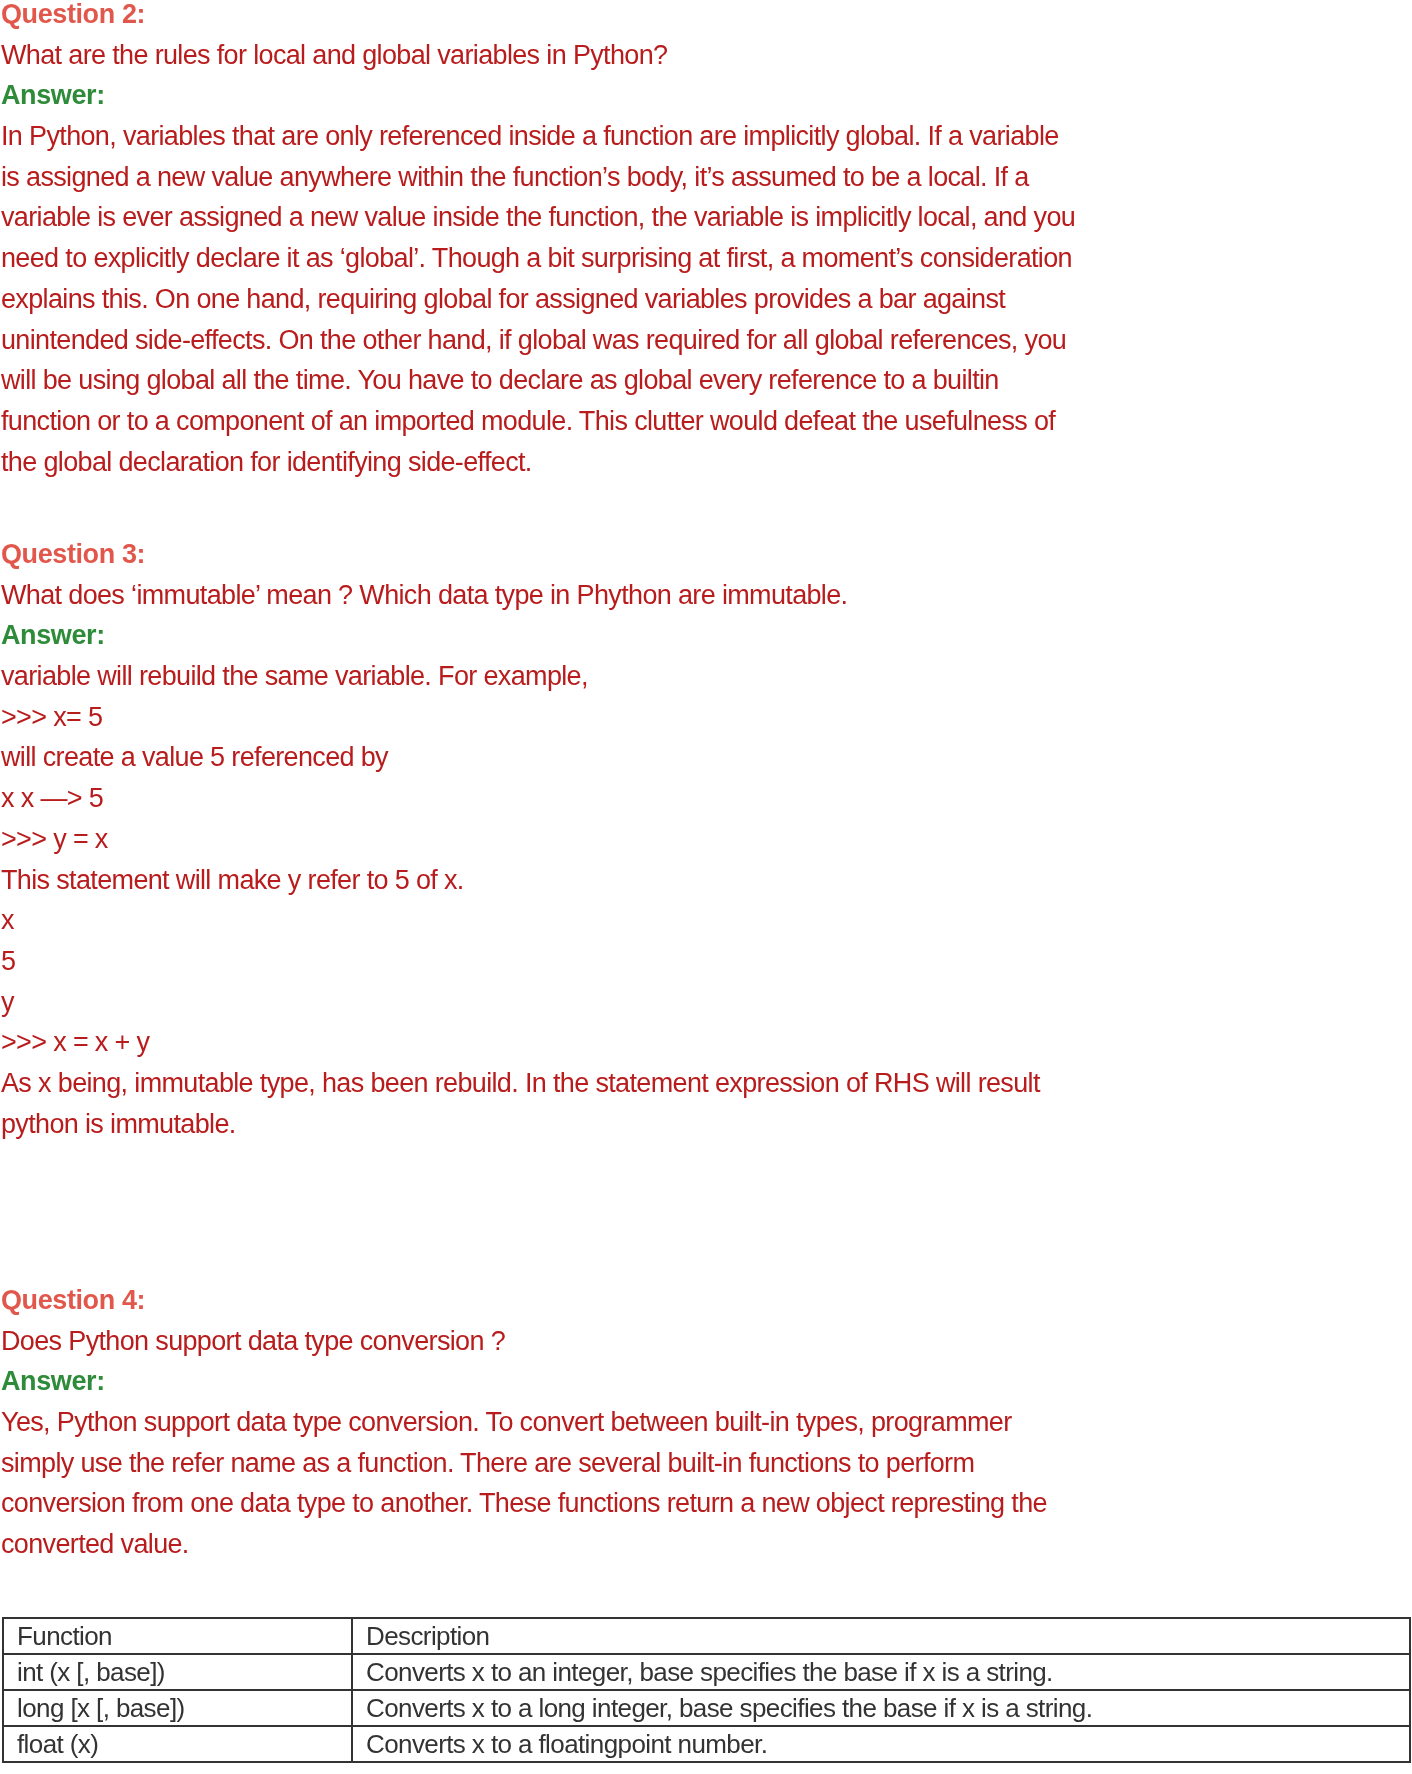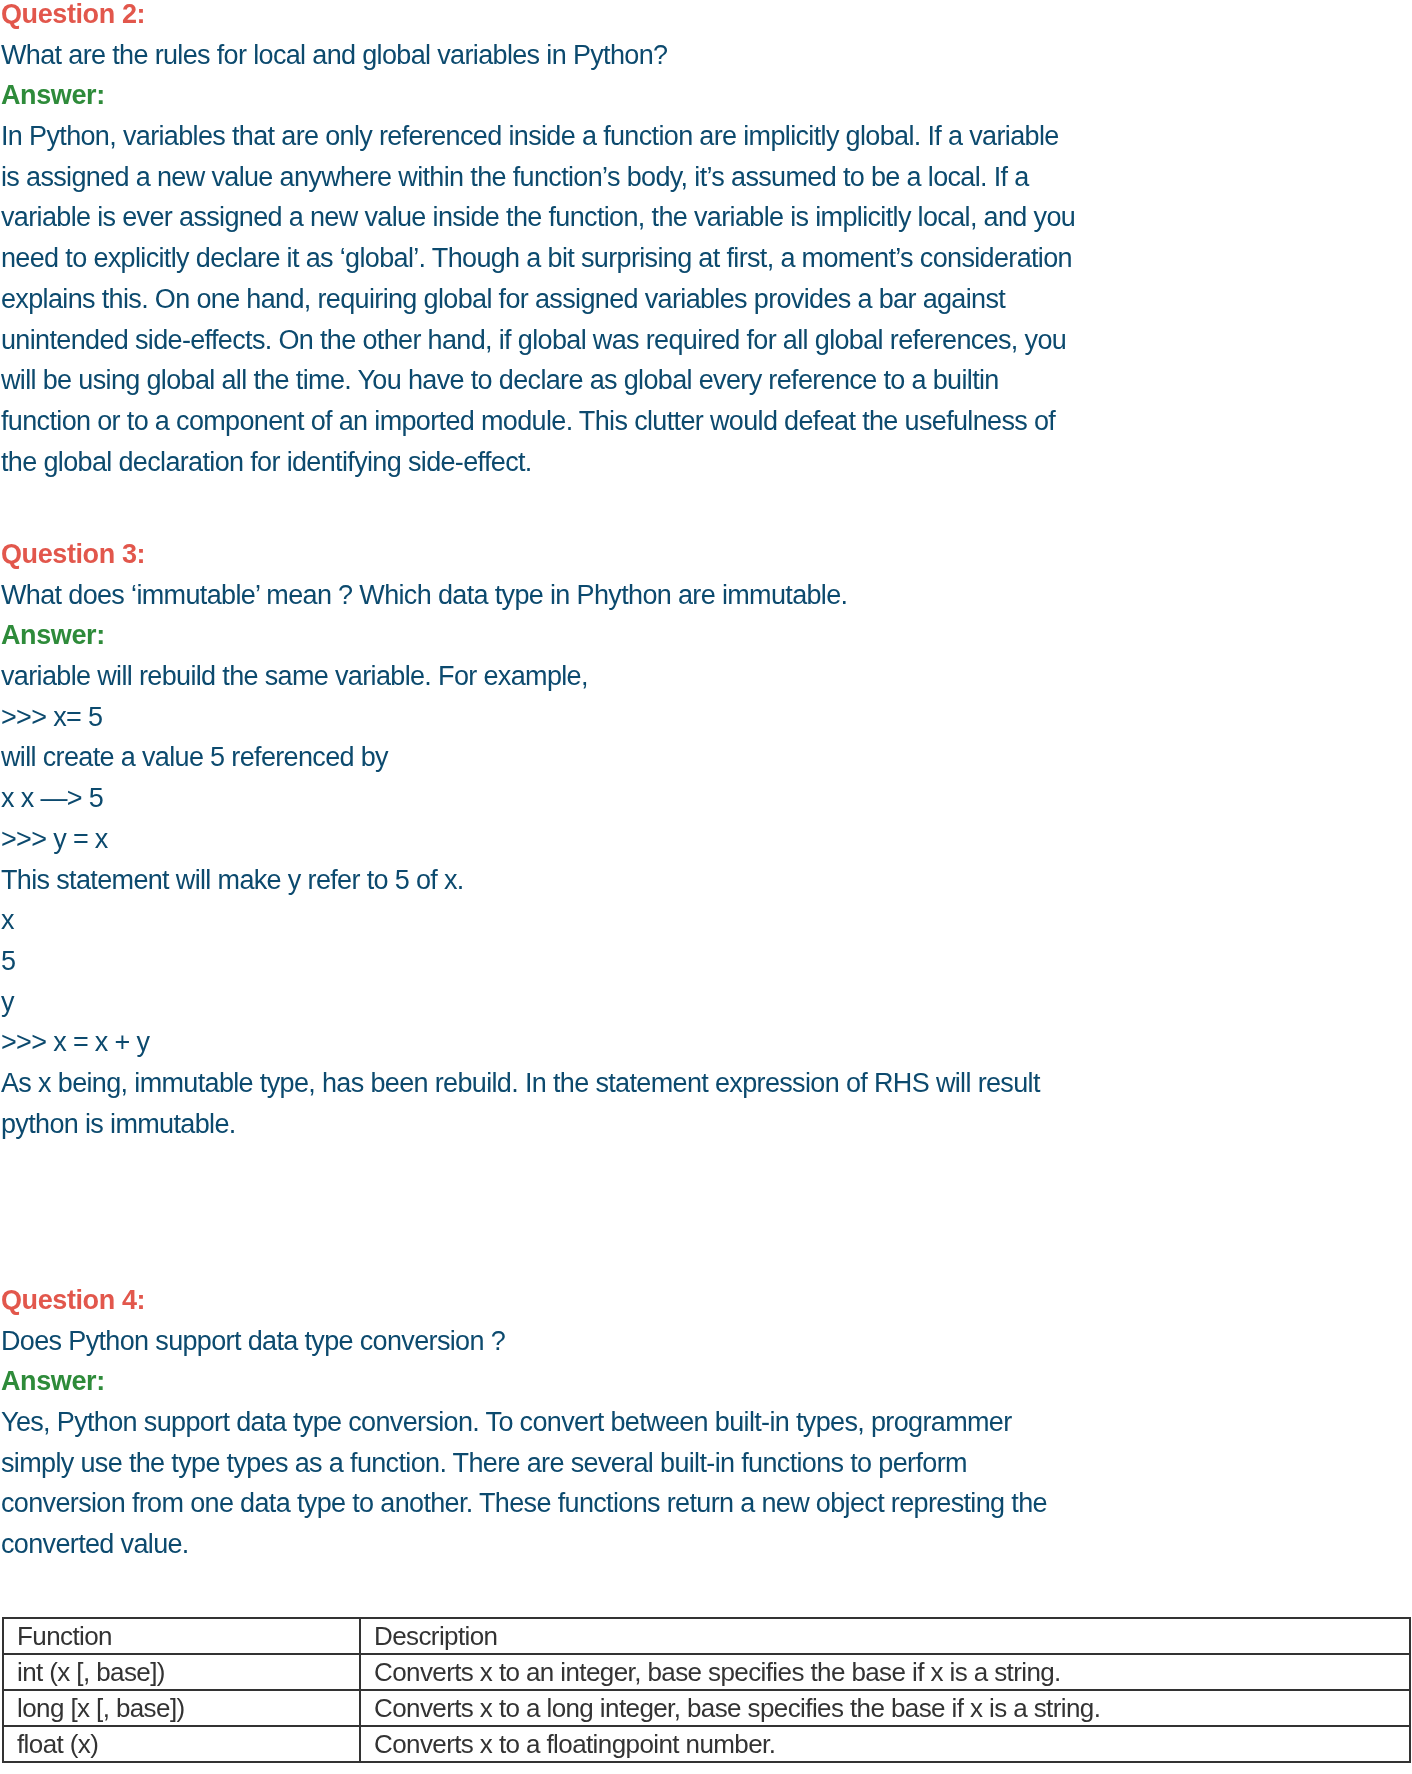--- a/index.html
+++ b/index.html
@@ -11,31 +11,31 @@
   .section {
     position: absolute; left: 1px; right: 0;
   }
   .line {
     height: 40.7px; line-height: 40.7px;
     font-size: 27px; letter-spacing: -0.65px;
     white-space: nowrap;
   }
   .q-heading { color: #e2574c; font-weight: bold; letter-spacing: -0.4px; }
   .a-heading { color: #2e8b3a; font-weight: bold; letter-spacing: -0.4px; }
-  .question-text, .body-line { color: #0c4a6e; }
+  .question-text, .body-line { color: #b91c1c; }
 
   table.conv {
     position: absolute; left: 2px; top: 1617px;
     width: 1409px; border-collapse: collapse;
     font-family: "Liberation Sans", sans-serif;
     font-size: 26px; letter-spacing: -0.6px; color: #333;
   }
   table.conv td {
     border: 2.5px solid #333;
-    height: 34px; padding: 0 8px 0 13px;
+    height: 34px; padding: 0 0 0 13px;
     line-height: 34px; white-space: nowrap;
     vertical-align: middle;
   }
   table.conv td.fn { width: 334px; }
 </style>
 </head>
 <body>
 
 <div class="section" style="top:-6px;">
   <div class="line q-heading">Question 2:</div>
@@ -68,21 +68,21 @@
   <div class="line body-line">&gt;&gt;&gt; x = x + y</div>
   <div class="line body-line">As x being, immutable type, has been rebuild. In the statement expression of RHS will result</div>
   <div class="line body-line">python is immutable.</div>
 </div>
 
 <div class="section" style="top:1280px;">
   <div class="line q-heading">Question 4:</div>
   <div class="line question-text">Does Python support data type conversion ?</div>
   <div class="line a-heading">Answer:</div>
   <div class="line body-line">Yes, Python support data type conversion. To convert between built-in types, programmer</div>
-  <div class="line body-line">simply use the type types as a function. There are several built-in functions to perform</div>
+  <div class="line body-line">simply use the refer name as a function. There are several built-in functions to perform</div>
   <div class="line body-line">conversion from one data type to another. These functions return a new object represting the</div>
   <div class="line body-line">converted value.</div>
 </div>
 
 <table class="conv">
   <tbody>
       <tr>
     <td class="fn">Function</td>
     <td>Description</td>
   </tr>

